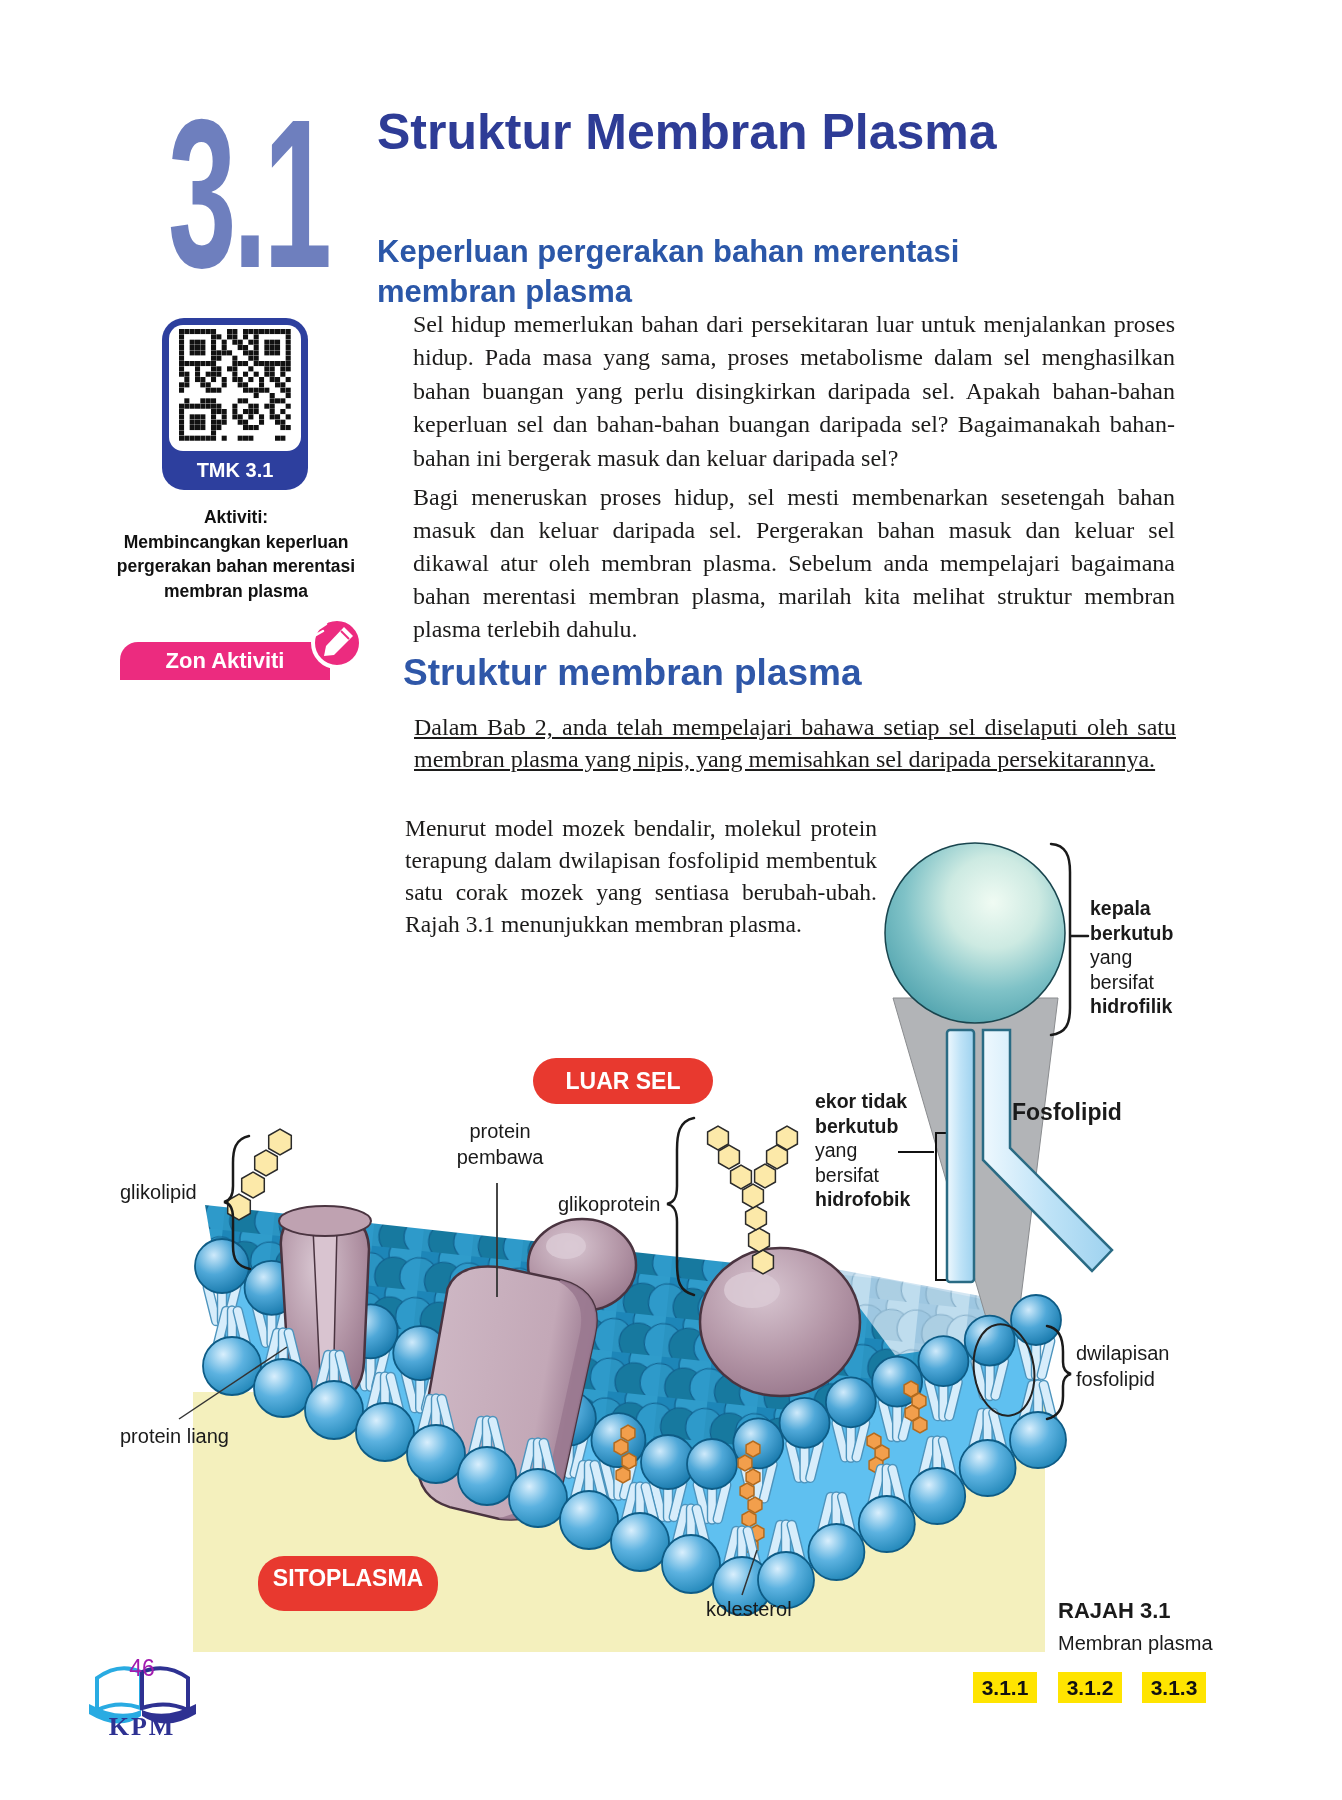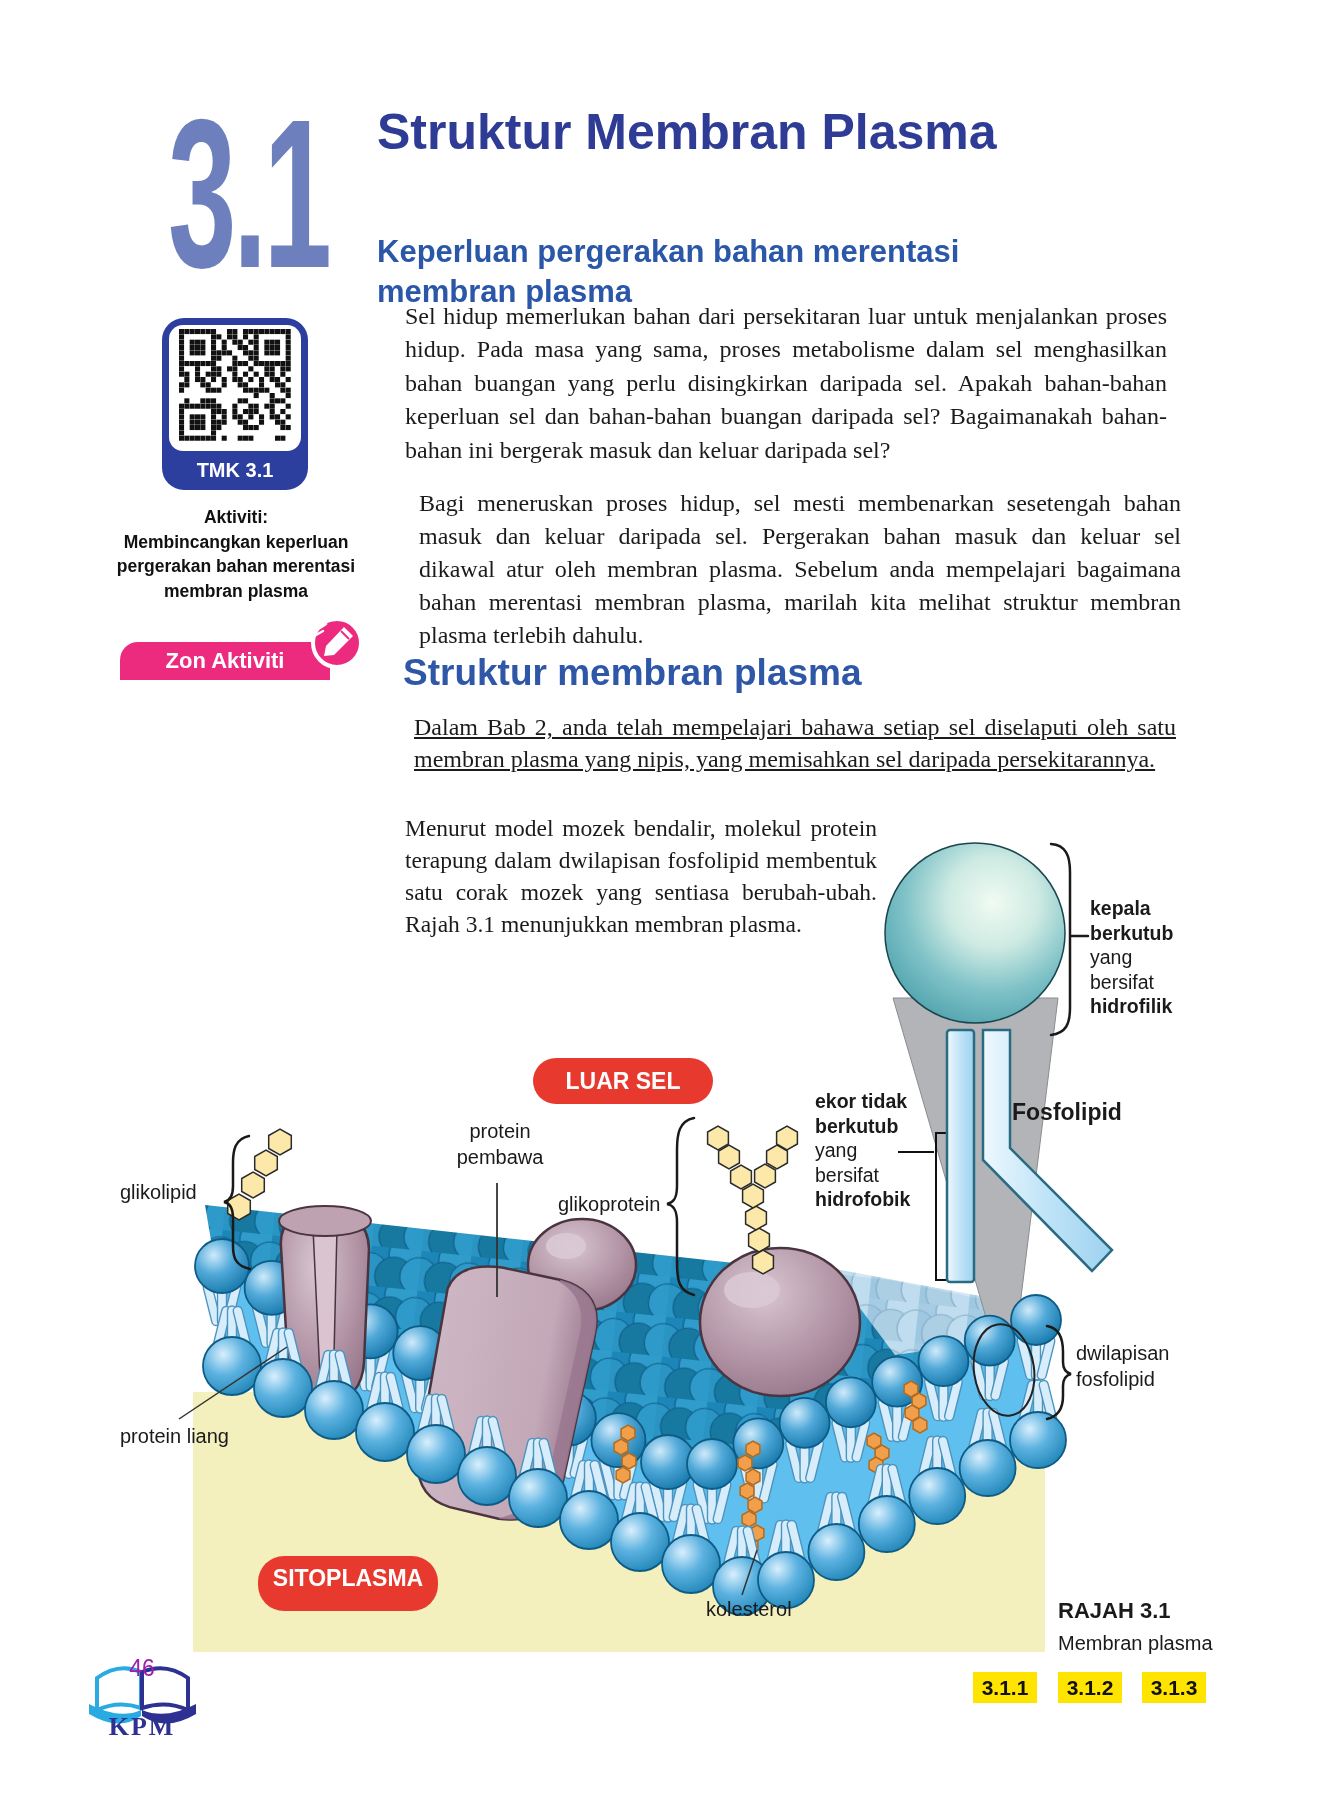--- a/index.html
+++ b/index.html
@@ -354,22 +354,22 @@
     <rect x="947" y="1030" width="27" height="252" rx="3" fill="url(#gTailBar)" stroke="#2a6b84" stroke-width="2.5"></rect>
     <path d="M983,1030 L1010,1030 L1010,1148 L1112,1250 L1092,1271 L983,1160 Z" fill="url(#gTailBar)" stroke="#2a6b84" stroke-width="2.5"></path>
     <circle cx="975" cy="933" r="90" fill="url(#gBall)" stroke="#19454e" stroke-width="1.5"></circle>
   </g>
 </svg>
 
 <div id="big-num">3.1</div>
 <h1 id="title" style="margin:0;">Struktur Membran Plasma</h1>
 <div id="subtitle">Keperluan pergerakan bahan merentasi membran plasma</div>
 
-<p id="para1" class="serif just" style="margin:0;">Sel hidup memerlukan bahan dari persekitaran luar untuk menjalankan proses hidup. Pada masa yang sama, proses metabolisme dalam sel menghasilkan bahan buangan yang perlu disingkirkan daripada sel. Apakah bahan-bahan keperluan sel dan bahan-bahan buangan daripada sel? Bagaimanakah bahan-bahan ini bergerak masuk dan keluar daripada sel?</p>
-<p id="para2" class="serif just" style="margin:14px;">Bagi meneruskan proses hidup, sel mesti membenarkan sesetengah bahan masuk dan keluar daripada sel. Pergerakan bahan masuk dan keluar sel dikawal atur oleh membran plasma. Sebelum anda mempelajari bagaimana bahan merentasi membran plasma, marilah kita melihat struktur membran plasma terlebih dahulu.</p>
+<p id="para1" class="serif just" style="margin:8px;">Sel hidup memerlukan bahan dari persekitaran luar untuk menjalankan proses hidup. Pada masa yang sama, proses metabolisme dalam sel menghasilkan bahan buangan yang perlu disingkirkan daripada sel. Apakah bahan-bahan keperluan sel dan bahan-bahan buangan daripada sel? Bagaimanakah bahan-bahan ini bergerak masuk dan keluar daripada sel?</p>
+<p id="para2" class="serif just" style="margin:8px;">Bagi meneruskan proses hidup, sel mesti membenarkan sesetengah bahan masuk dan keluar daripada sel. Pergerakan bahan masuk dan keluar sel dikawal atur oleh membran plasma. Sebelum anda mempelajari bagaimana bahan merentasi membran plasma, marilah kita melihat struktur membran plasma terlebih dahulu.</p>
 <div id="heading2">Struktur membran plasma</div>
 <p id="para3" class="serif just" style="margin:9px;text-decoration:underline;">Dalam Bab 2, anda telah mempelajari bahawa setiap sel diselaputi oleh satu membran plasma yang nipis, yang memisahkan sel daripada persekitarannya.</p>
 <p id="para4" class="serif just" style="margin:0;">Menurut model mozek bendalir, molekul protein terapung dalam dwilapisan fosfolipid membentuk satu corak mozek yang sentiasa berubah-ubah. Rajah 3.1 menunjukkan membran plasma.</p>
 
 <div id="qr-frame">
   <div id="qr-white">
     <svg id="qr-svg" width="118" height="112" viewBox="0 0 118 118" style="position:absolute;left:7px;top:4px;">
         <rect x="0" y="0" width="5.338095238095238" height="5.338095238095238" fill="#111"></rect>
         <rect x="0" y="5.619047619047619" width="5.338095238095238" height="5.338095238095238" fill="#111"></rect>
         <rect x="0" y="11.238095238095237" width="5.338095238095238" height="5.338095238095238" fill="#111"></rect>

